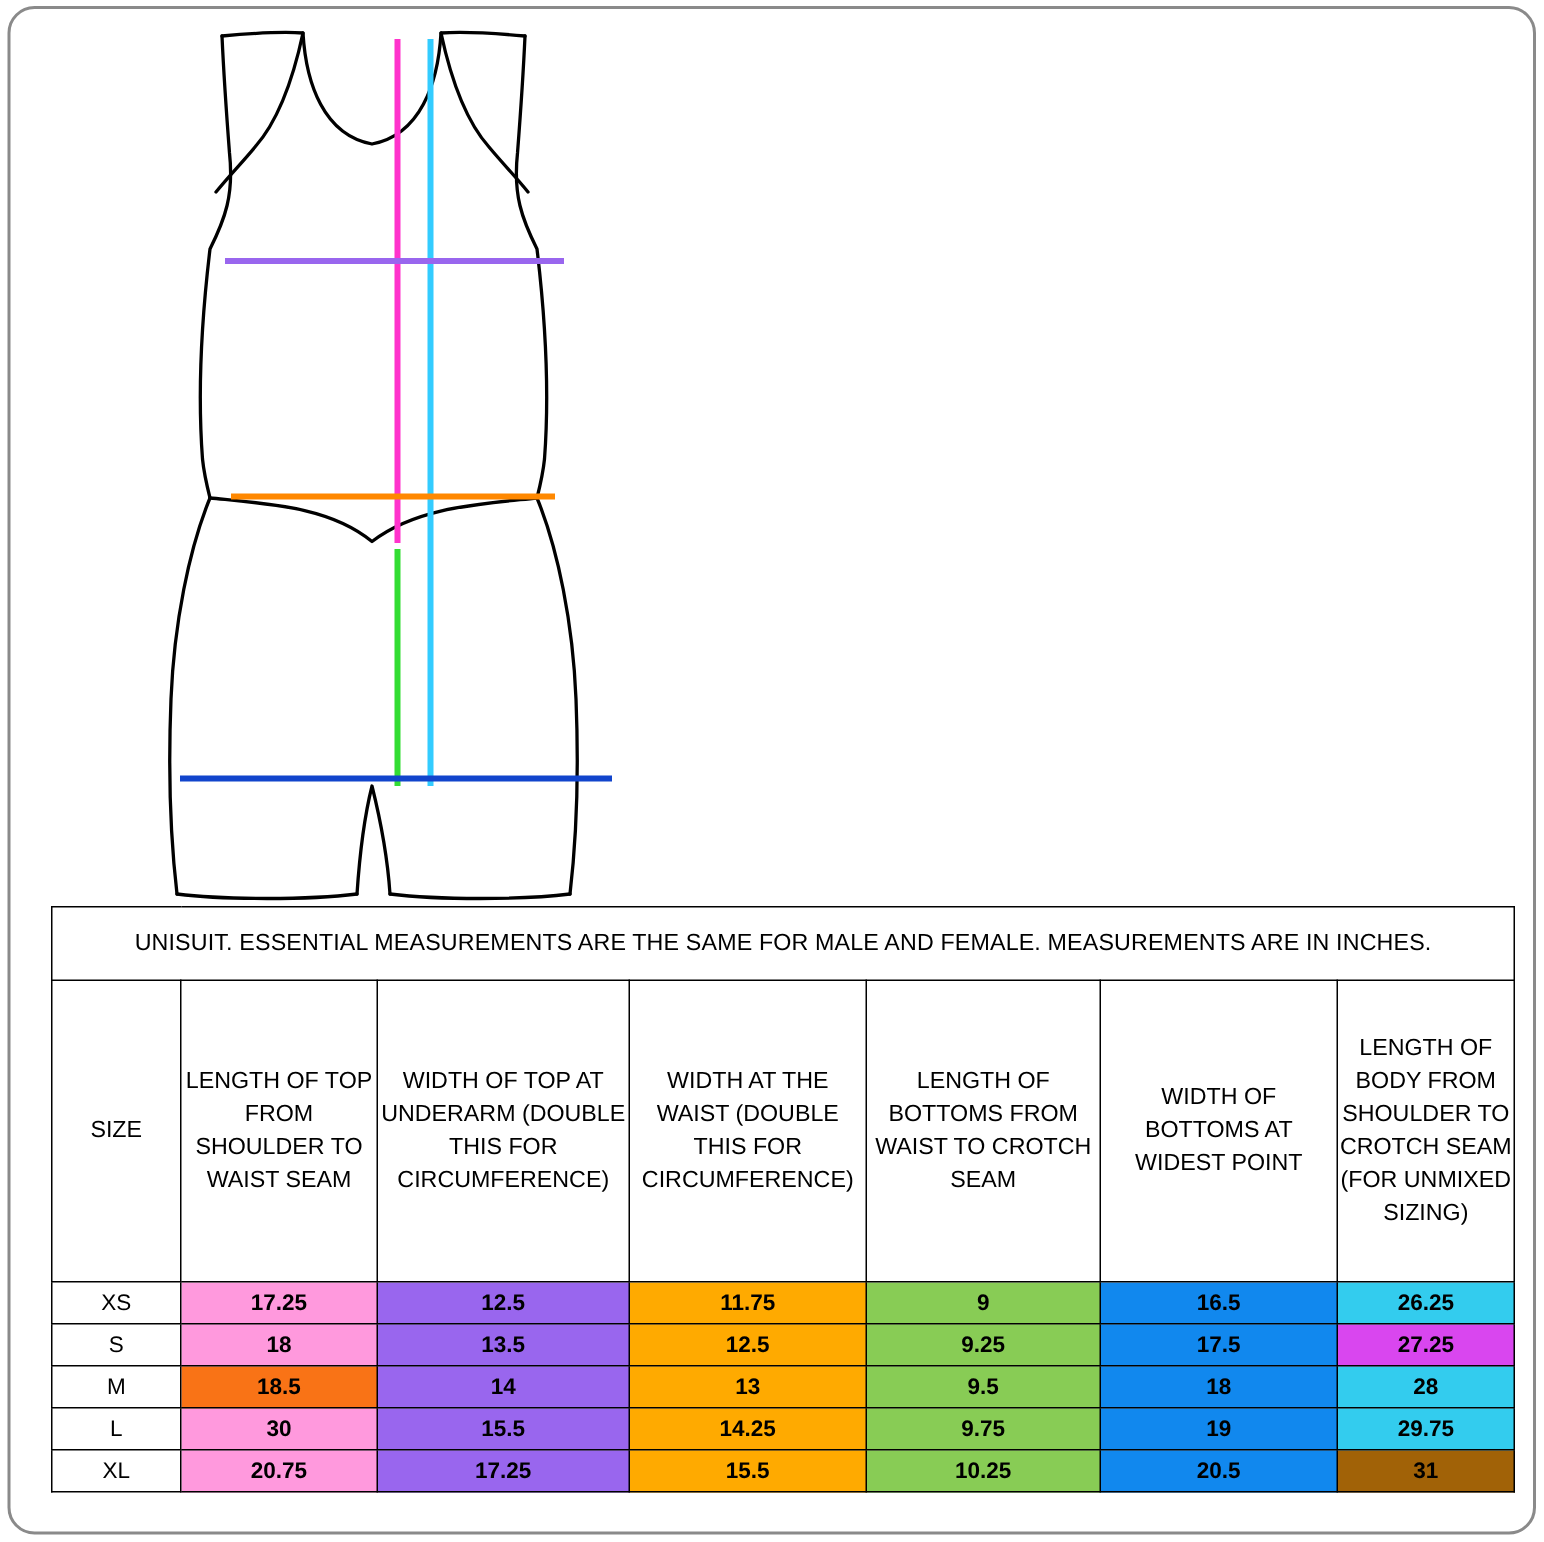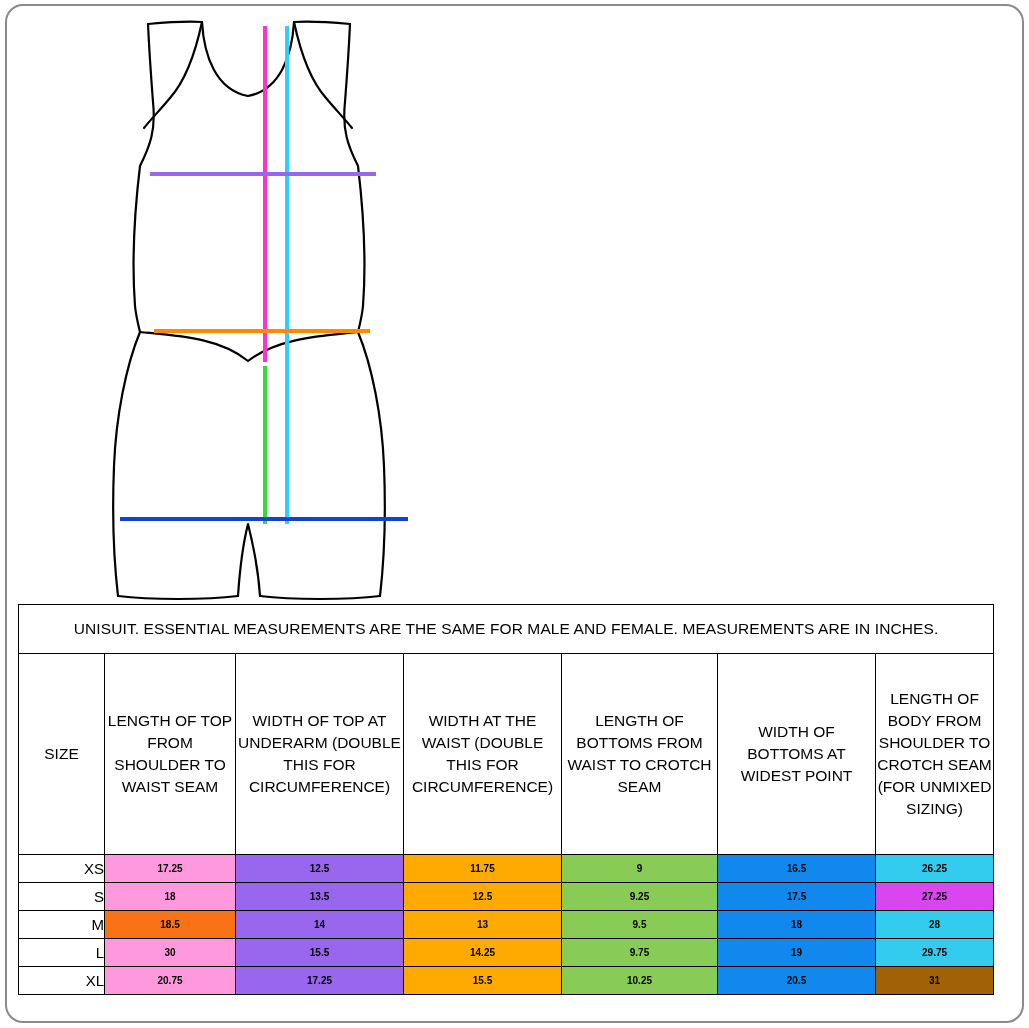--- a/index.html
+++ b/index.html
@@ -37,21 +37,21 @@
     left: 20px;
     top: 6px;
     width: 560px;
     height: 600px;
   }
   .diagram svg { display: block; }
 
   
   .table-wrap {
     position: absolute;
-    left: 18px;
+    left: 34px;
     top: 604px;
     width: 975px;
   }
   table.size-table {
     border-collapse: collapse;
     width: 975px;
     table-layout: fixed;
   }
   table.size-table td, table.size-table th {
     border: 1px solid #000;
@@ -77,25 +77,24 @@
     padding: 2px 4px;
   }
   .data-row td {
     height: 27px;
     font-size: 15px;
   }
   .data-row td.size-cell {
     font-size: 15px;
     background: #ffffff;
     font-weight: normal;
-    text-align: right;
   }
   .data-row td.val {
     font-weight: bold;
-    font-size: 10px;
+    font-size: 15px;
   }
   
   col.c0 { width: 86px; }
   col.c1 { width: 131px; }
   col.c2 { width: 168px; }
   col.c3 { width: 158px; }
   col.c4 { width: 156px; }
   col.c5 { width: 158px; }
   col.c6 { width: 118px; }
 </style>

